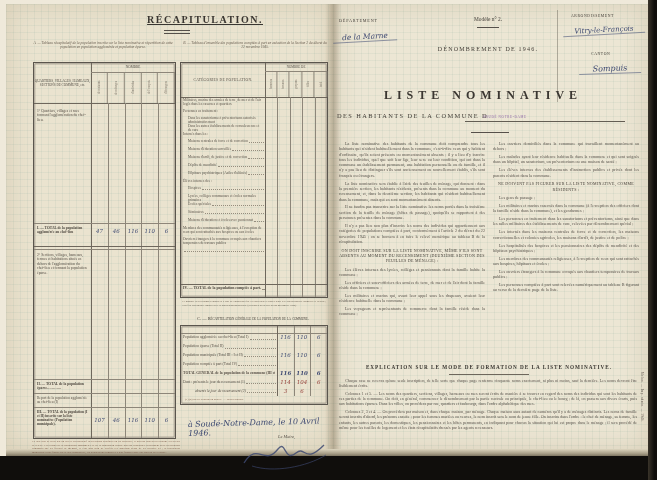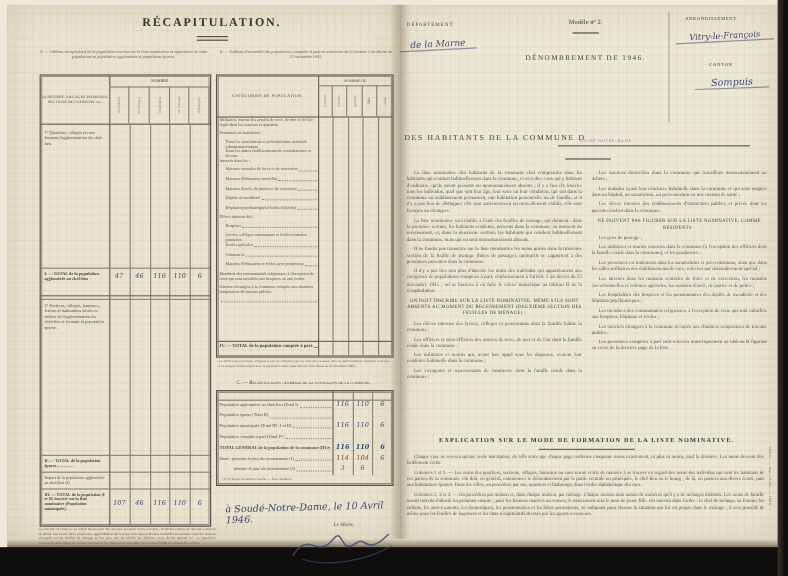--- a/index.html
+++ b/index.html
@@ -61,21 +61,21 @@
 
 <div class="abs paper" id="paper-left"></div>
 <div class="abs paper" id="paper-right"></div>
 <div class="abs" id="seam"></div>
 <div class="abs" id="page-edge"></div>
 <div class="abs" id="black-bottom"></div>
 <div class="abs" id="black-right"></div>
 
 <div class="abs" style="left:6px;top:4px;width:327px;height:446px;">
 
-  <div class="abs t-title" style="left:63px;top:10px;width:215px;text-align:center;font-size:10px;">RÉCAPITULATION.</div>
+  <div class="abs t-title" style="left:42px;top:10px;width:215px;text-align:right;font-size:10px;text-decoration:underline;">RÉCAPITULATION.</div>
   <div class="abs" style="left:158px;top:26px;width:26px;border-top:1px solid #55504a;border-bottom:.6px solid #55504a;height:1.6px;"></div>
 
   <div class="abs micro" style="left:22px;top:37px;width:150px;font-style:italic;text-align:center;font-size:3.6px;line-height:4.4px;">A. — Tableau récapitulatif de la population inscrite sur la liste nominative et répartition de cette population en population agglomérée et population éparse.</div>
   <div class="abs micro" style="left:176px;top:37px;width:146px;font-style:italic;text-align:center;font-size:3.6px;line-height:4.4px;">B. — Tableau d'ensemble des populations comptées à part en exécution de la Section 2 du décret du 22 novembre 1945.</div>
 
   <div class="abs tbl" style="left:27px;top:58px;width:141px;height:375px;">
 
     <div class="abs" style="left:0;top:0;width:57px;height:40px;border-right:.7px solid #6e675c;display:flex;align-items:center;">
       <div class="lblcell" style="width:100%;font-size:3.3px;">QUARTIERS, VILLAGES, HAMEAUX, SECTIONS DE COMMUNE, etc.</div>
     </div>
@@ -323,20 +323,21 @@
   <div class="abs" style="left:90px;top:12px;width:130px;text-align:center;font-size:5.4px;color:#45403a;">Modèle n° 2.</div>
   <div class="abs" style="left:144px;top:23px;width:22px;border-top:.7px solid #55504a;"></div>
   <div class="abs capspaced" style="left:60px;top:42px;width:190px;text-align:center;font-size:6px;">DÉNOMBREMENT DE 1946.</div>
 
   <div class="abs vline" style="left:224px;top:6px;height:92px;border-left:.5px solid rgba(110,103,92,.45);"></div>
   <div class="abs capspaced" style="left:238px;top:10px;font-size:3.8px;letter-spacing:.6px;">ARRONDISSEMENT</div>
   <div class="abs hand hand-u" style="left:230px;top:22px;width:82px;font-size:7px;transform:rotate(-3deg);text-align:center;">Vitry-le-François</div>
   <div class="abs capspaced" style="left:258px;top:48px;font-size:3.8px;letter-spacing:.6px;">CANTON</div>
   <div class="abs hand hand-u" style="left:246px;top:60px;width:62px;font-size:8px;transform:rotate(-2deg);text-align:center;">Sompuis</div>
 
+  <div class="abs t-title" style="left:20px;top:84px;width:260px;text-align:center;font-size:12px;letter-spacing:5px;">LISTE NOMINATIVE</div>
   <div class="abs capspaced" style="left:4px;top:108px;font-size:6.4px;letter-spacing:1.4px;">DES HABITANTS DE LA COMMUNE D</div>
   <div class="abs" style="left:132px;top:116.5px;width:160px;border-bottom:.6px solid #635d53;"></div>
   <div class="abs" style="left:150px;top:110.5px;font-size:3.2px;letter-spacing:.7px;color:#8050a0;opacity:.85;">SOUDÉ NOTRE-DAME</div>
   <div class="abs" style="left:138px;top:128px;width:38px;border-top:.9px solid #55504a;"></div>
 
   <div class="abs tiny xp" style="left:6px;top:137px;width:146px;height:218px;overflow:hidden;">
 
   <div class="p">La liste nominative des habitants de la commune doit comprendre tous les habitants qui résident habituellement dans la commune, c'est-à-dire ceux qui y habitent d'ordinaire, qu'ils soient présents ou momentanément absents ; il y a lieu d'y inscrire tous les individus, quel que soit leur âge, leur sexe ou leur condition, qui ont dans la commune un établissement permanent, une habitation personnelle ou de famille, et il n'y a pas lieu de distinguer s'ils sont anciennement ou nouvellement établis, s'ils sont français ou étrangers.</div>
       <div class="p">La liste nominative sera établie à l'aide des feuilles de ménage, qui donnent : dans la première section, les habitants résidents, présents dans la commune au moment du recensement, et, dans la deuxième section, les habitants qui résident habituellement dans la commune, mais qui en sont momentanément absents.</div>
       <div class="p">Il ne faudra pas transcrire sur la liste nominative les noms portés dans la troisième section de la feuille de ménage (hôtes de passage), quoiqu'ils se rapportent à des personnes présentes dans la commune.</div>

